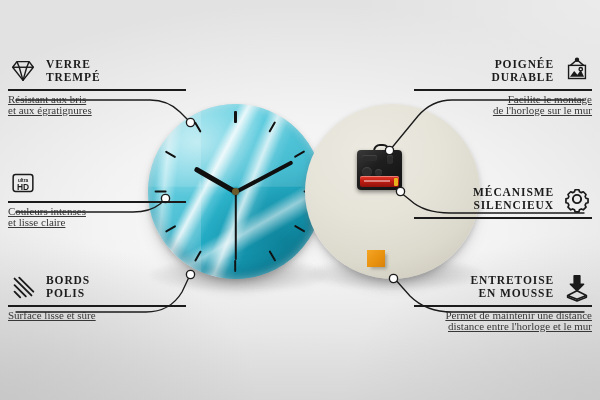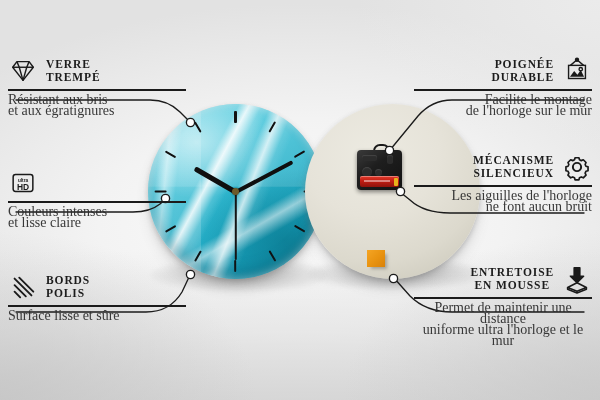--- a/index.html
+++ b/index.html
@@ -53,23 +53,24 @@
     letter-spacing:.9px;
     color:#1c1c1c;
     text-transform:uppercase;
     white-space:pre-line;
   }
   .feat-rule{
     height:1.6px;background:#1b1b1b;margin:3px 0 3px 0;width:100%;
   }
   .feat-desc{
     font-family:"Liberation Serif",serif;
-    font-size:14px;line-height:11px;color:#2b2b2b;
+    font-size:11px;line-height:11px;color:#2b2b2b;
     white-space:pre-line;
     opacity:.93;
+    text-decoration:underline;
   }
 
   .ico{width:30px;height:30px;flex:0 0 30px;display:block;}
   .ico svg{display:block;width:30px;height:30px;}
 
   
   #clock-front{
     position:absolute;left:148px;top:104px;width:175px;height:175px;
     border-radius:50%;
     overflow:hidden;
@@ -291,48 +292,46 @@
         </g>
           </svg>
       </span>
       <span class="feat-title">BORDS
 POLIS</span>
     </div>
     <div class="feat-rule"></div>
     <div class="feat-desc">Surface lisse et sûre</div>
   </div>
 
-  <div class="feat right" style="top:152px;text-align:right;">
+  <div class="feat right" style="top:184px;text-align:right;">
     <div class="feat-head">
       <span class="feat-title">MÉCANISME
 SILENCIEUX</span>
       <span class="ico">
         <svg viewBox="0 0 32 32">
           <path fill="none" stroke="#1a1a1a" stroke-width="2.1" stroke-linejoin="round" d="M13.6 4.5 h4.8 l.7 2.6 2.2 1.0 2.5-1.1 3.4 3.4 -1.1 2.5 1.0 2.2 2.6 .7 v4.8 l-2.6 .7 -1.0 2.2 1.1 2.5 -3.4 3.4 -2.5-1.1 -2.2 1.0 -.7 2.6 h-4.8 l-.7-2.6 -2.2-1.0 -2.5 1.1 -3.4-3.4 1.1-2.5 -1.0-2.2 -2.6-.7 v-4.8 l2.6-.7 1.0-2.2 -1.1-2.5 3.4-3.4 2.5 1.1 2.2-1.0 Z" transform="scale(.86) translate(2.6,2.6)"></path>
           <circle cx="16" cy="16" r="4.4" fill="none" stroke="#1a1a1a" stroke-width="2.1"></circle>
         </svg>
       </span>
     </div>
     <div class="feat-rule"></div>
-    <div class="feat-desc">Les aiguilles de l'horloge
-ne font aucun bruit</div>
-  </div>
-
-  <div class="feat right" style="top:264px;text-align:center;">
+  </div>
+
+  <div class="feat right" style="top:272px;">
     <div class="feat-head">
       <span class="feat-title">ENTRETOISE
 EN MOUSSE</span>
       <span class="ico">
         <svg viewBox="0 0 32 32">
             <g fill="none" stroke="#1a1a1a" stroke-width="1.7" stroke-linejoin="round">
           <path d="M13 4 h6 v9 h4 l-7 7 -7-7 h4 Z" fill="#1a1a1a"></path>
           <path d="M16 20 L6 25 L16 29 L26 25 Z"></path>
           <path d="M6 25 v2 l10 4 10-4 v-2"></path>
         </g>
           </svg>
       </span>
     </div>
     <div class="feat-rule"></div>
     <div class="feat-desc">Permet de maintenir une distance
-uniforme ultra l'horloge et le mur</div>
+distance entre l'horloge et le mur</div>
   </div>
 
 </div>
 
 </body></html>

